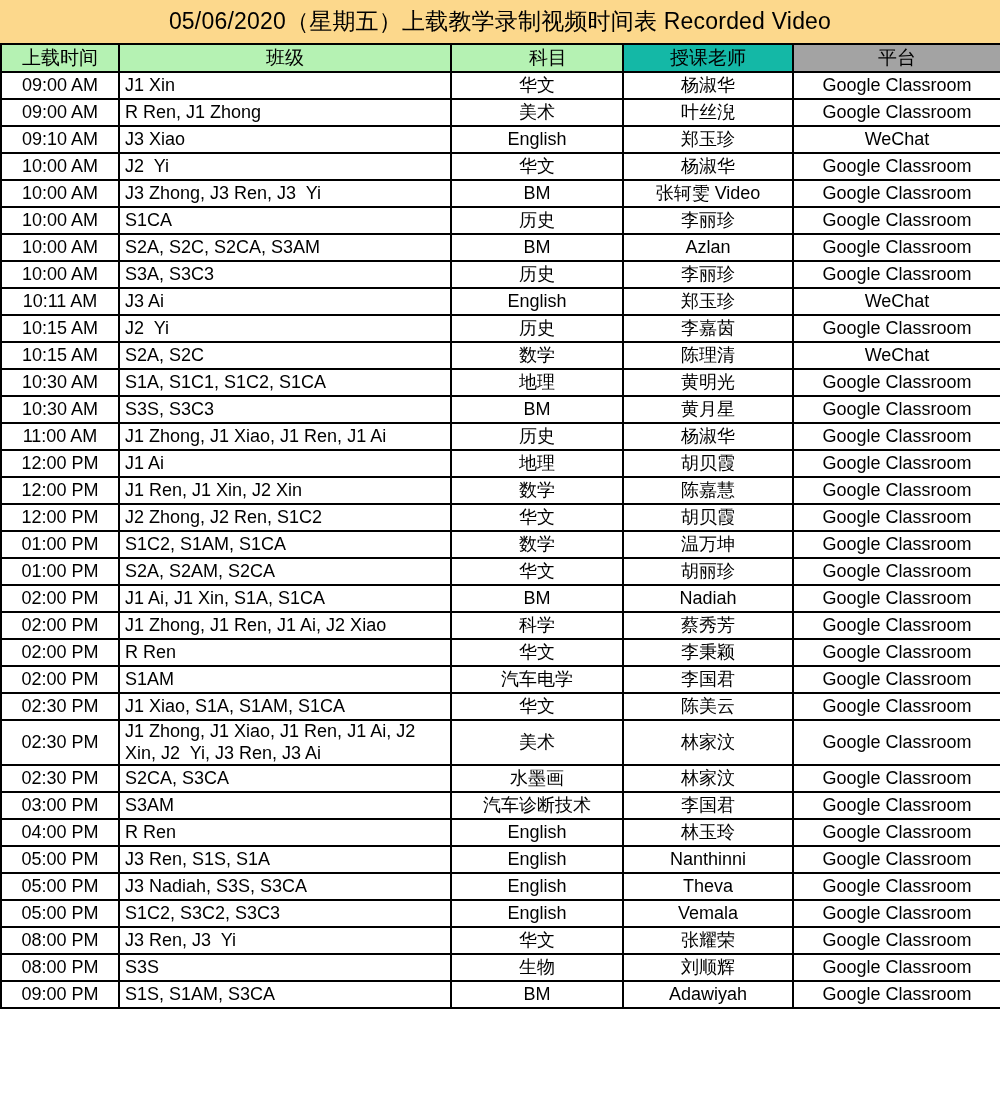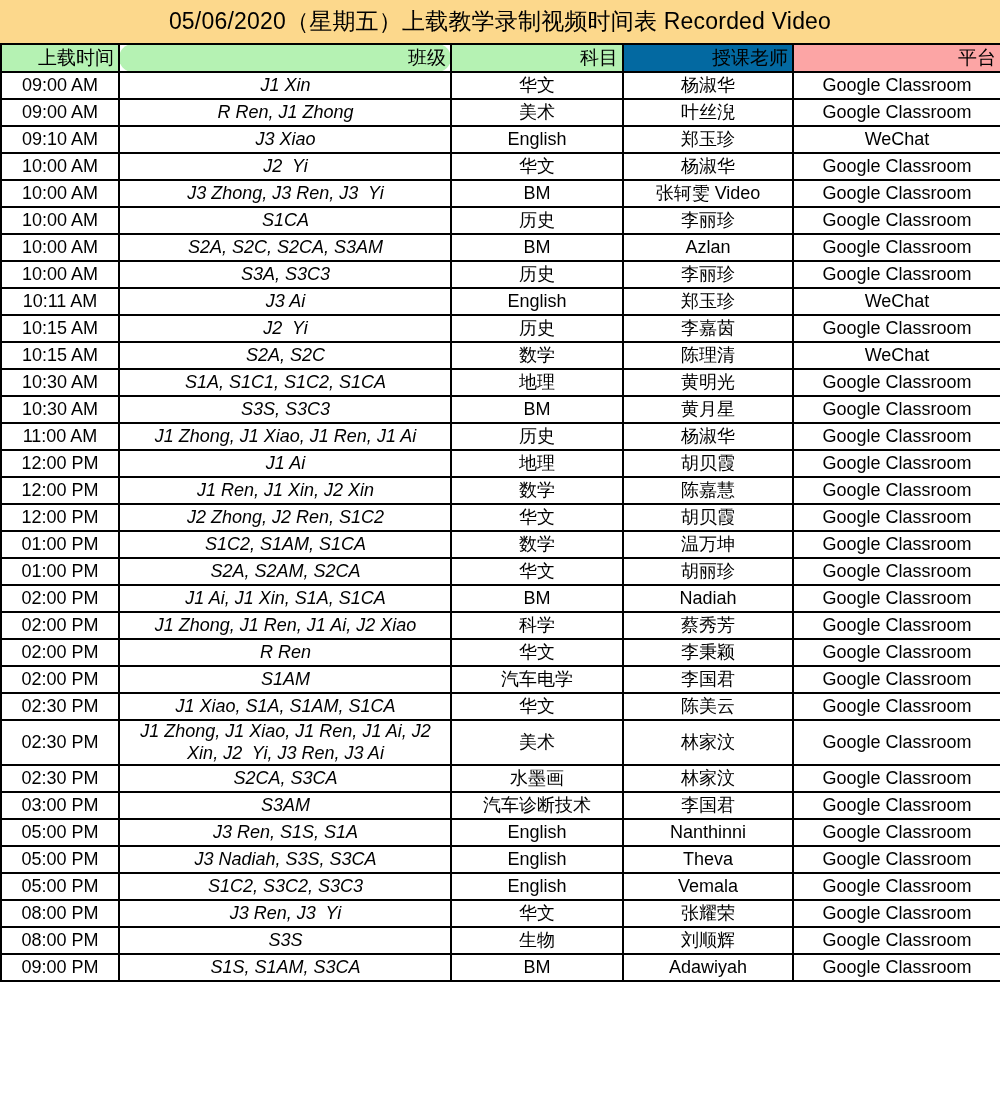--- a/index.html
+++ b/index.html
@@ -31,33 +31,32 @@
   table.schedule td {
     border: 2px solid #000000;
     color: #000000;
     overflow: hidden;
     padding: 0 4px;
   }
   table.schedule th {
     height: 25px;
     font-weight: normal;
     font-size: 19px;
-    text-align: right;
+    text-align: center;
   }
   table.schedule td {
     height: 25px;
     font-size: 18px;
     text-align: center;
     line-height: 1.2;
   }
   table.schedule td.cell-class {
-    text-align: center;
+    text-align: left;
     white-space: pre-wrap;
     padding-left: 5px;
-    font-style: italic;
   }
   col.c-time     { width: 118px; }
   col.c-class    { width: 332px; }
   col.c-subject  { width: 172px; }
   col.c-teacher  { width: 170px; }
   col.c-platform { width: 208px; }
 </style>
 </head>
 <body>
 
@@ -67,24 +66,24 @@
     <colgroup>
       <col class="c-time">
         <col class="c-class">
         <col class="c-subject">
         <col class="c-teacher">
         <col class="c-platform">
     </colgroup>
     <thead>
       <tr>
           <th style="background: rgb(181, 242, 179);">上载时间</th>
-          <th style="background: rgb(181, 242, 179); border-radius: 14px;">班级</th>
+          <th style="background: rgb(181, 242, 179);">班级</th>
           <th style="background: rgb(181, 242, 179); padding-left: 26px;">科目</th>
-          <th style="background: #0369a1;">授课老师</th>
-          <th style="background: #fca5a5;">平台</th>
+          <th style="background: #14b8a6;">授课老师</th>
+          <th style="background: #a3a3a3;">平台</th>
         </tr>
     </thead>
     <tbody>
         <tr>
           <td>09:00 AM</td>
           <td class="cell-class">J1 Xin</td>
           <td>华文</td>
           <td>杨淑华</td>
           <td>Google Classroom</td>
         </tr>
@@ -264,20 +263,27 @@
           <td>Google Classroom</td>
         </tr>
         <tr>
           <td>03:00 PM</td>
           <td class="cell-class">S3AM</td>
           <td>汽车诊断技术</td>
           <td>李国君</td>
           <td>Google Classroom</td>
         </tr>
         <tr>
+          <td>04:00 PM</td>
+          <td class="cell-class">R Ren</td>
+          <td>English</td>
+          <td>林玉玲</td>
+          <td>Google Classroom</td>
+        </tr>
+        <tr>
           <td>05:00 PM</td>
           <td class="cell-class">J3 Ren, S1S, S1A</td>
           <td>English</td>
           <td>Nanthinni</td>
           <td>Google Classroom</td>
         </tr>
         <tr>
           <td>05:00 PM</td>
           <td class="cell-class">J3 Nadiah, S3S, S3CA</td>
           <td>English</td>

